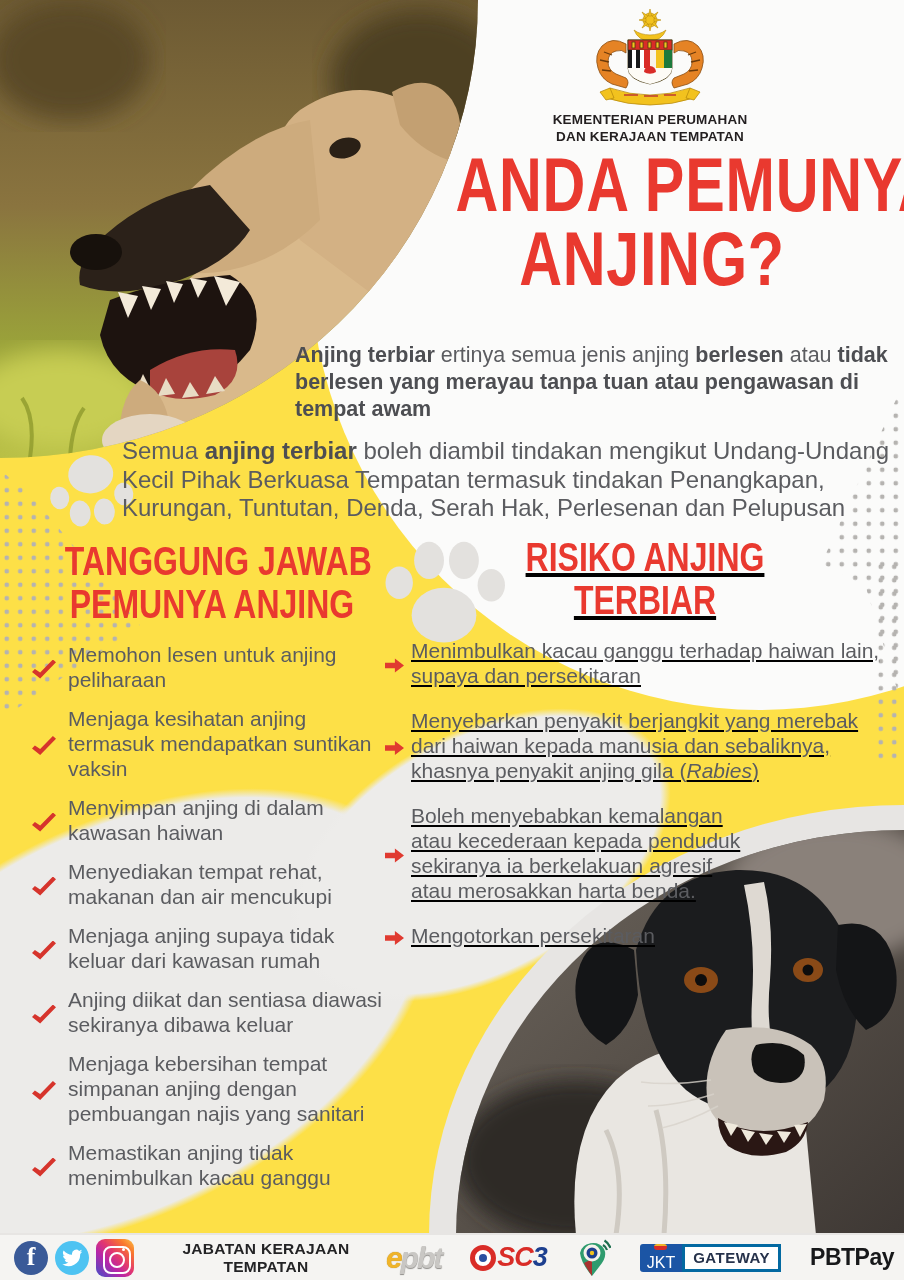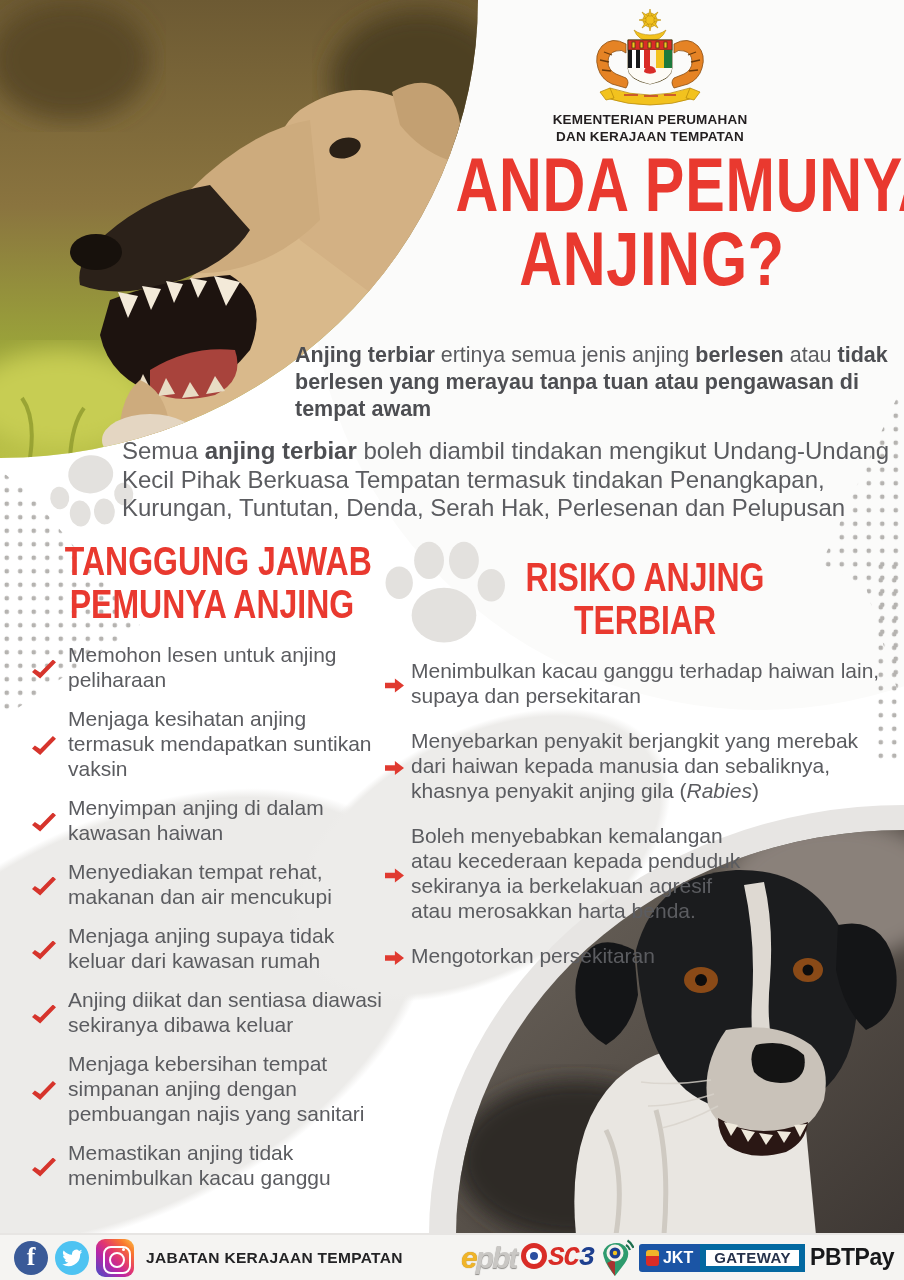--- a/index.html
+++ b/index.html
@@ -1,17 +1,17 @@
 <!DOCTYPE html>
 <html><head>
 <meta charset="utf-8">
 <style>
   html,body{margin:0;padding:0;}
   body{font-family:"Liberation Sans", sans-serif; background:#888;}
-  .poster{position:relative;width:904px;height:1280px;margin:0 auto;background:#ffffff;overflow:hidden;}
+  .poster{position:relative;width:904px;height:1280px;margin:0 auto;background:#fde047;overflow:hidden;}
 
   
   .white-circle{position:absolute;left:310px;top:-190px;width:900px;height:900px;border-radius:50%;
     background:#fbfbfa;z-index:1;}
   .swoosh{position:absolute;z-index:1;border-radius:50%;}
   .swoosh-a{left:-330px;top:760px;width:900px;height:520px;transform:rotate(-27deg);
     background:radial-gradient(closest-side,#ecebe9 72%,rgba(236,235,233,0) 75%);}
   .swoosh-b{left:200px;top:690px;width:560px;height:330px;transform:rotate(-29deg);
     background:radial-gradient(closest-side,#edecea 70%,rgba(237,236,234,0) 74%);}
 
@@ -52,21 +52,21 @@
   .law{left:122px;top:413px;width:776px;font-size:24px;line-height:28.5px;}
 
   
   .col-heading{color:#e9392f;font-weight:800;text-align:center;margin:0 0 16px 0;}
   .col-heading .line{display:block;font-size:40px;line-height:43px;transform:scaleX(.8);
     transform-origin:50% 50%;white-space:nowrap;}
 
   
   .col{position:absolute;z-index:5;}
   .col-left{left:28px;top:540px;width:368px;}
-  .col-right{left:385px;top:556px;width:520px;}
+  .col-right{left:385px;top:536px;width:520px;text-decoration:underline;}
   ul.plist{list-style:none;margin:0;padding:0;}
   ul.plist li{display:flex;align-items:center;color:#5b5c60;font-size:21px;line-height:25px;}
   .col-left li{margin-bottom:14px;}
   .col-right li{margin-bottom:20px;}
   .check{flex:0 0 24px;height:19px;margin:4px 12px 0 4px;background:#d6342c;
     clip-path:polygon(12% 50%,0 66%,34% 100%,100% 14%,87% 0,34% 68%);}
   .arrow{flex:0 0 19px;height:15px;margin:5px 7px 0 0;background:#e03a30;
     clip-path:polygon(0 32%,52% 32%,52% 4%,100% 50%,52% 96%,52% 68%,0 68%);}
   .w500{max-width:470px;} .w340{max-width:335px;} .w300{max-width:250px;}
 
@@ -77,35 +77,35 @@
   .icon-fb{width:34px;height:34px;border-radius:50%;background:#3a5a98;color:#fff;
     font-family:"Liberation Serif",serif;font-weight:bold;font-size:26px;text-align:center;line-height:32px;}
   .icon-tw{width:34px;height:34px;border-radius:50%;background:#4ec3f2;display:flex;align-items:center;justify-content:center;}
   .icon-ig{width:38px;height:38px;border-radius:9px;position:relative;
     background:linear-gradient(45deg,#4150c8 0%,#b726a8 35%,#e23670 55%,#f9772e 80%,#fcc344 100%);}
   .icon-ig .lens{position:absolute;left:7px;top:7px;width:24px;height:24px;border:2.5px solid #fff;border-radius:8px;}
   .icon-ig .ring{position:absolute;left:13px;top:13px;width:12px;height:12px;border:2.5px solid #fff;border-radius:50%;}
   .icon-ig .dot{position:absolute;right:9px;top:9px;width:3px;height:3px;border-radius:50%;background:#fff;}
   .agency{margin-left:12px;font-size:15.5px;font-weight:bold;color:#232325;letter-spacing:.3px;text-align:center;}
 
-  .logos{display:flex;align-items:center;gap:5px;margin-left:auto;margin-right:10px;}
+  .logos{display:flex;align-items:center;gap:29px;margin-left:auto;margin-right:10px;}
   .epbt{font-style:italic;font-weight:800;font-size:30px;letter-spacing:-2px;line-height:30px;}
   .epbt .e{color:#f0b429;text-shadow:0 0 1px #a77b10;}
   .epbt .rest{color:#c9c7c4;text-shadow:0 1px 1px #8f8d8a;}
-  .osc3{display:flex;font-style:italic;font-weight:800;font-size:27px;font-family:Liberation Mono, monospace;}
+  .osc3{display:flex;align-items:center;font-style:italic;font-weight:800;font-size:27px;}
   .osc3 .o{width:26px;height:26px;border-radius:50%;border:5px solid #d92c27;background:#fff;
     box-sizing:border-box;position:relative;margin-right:1px;}
   .osc3 .o::after{content:"";position:absolute;left:4px;top:4px;width:8px;height:8px;border-radius:50%;background:#2b4fa0;}
   .osc3 .sc{color:#d92c27;letter-spacing:-1px;}
   .osc3 .three{color:#1d3f8f;}
   .jkt-group{display:flex;align-items:stretch;height:28px;}
   .jkt-blue{display:flex;align-items:center;gap:4px;background:#1b55a5;color:#fff;
-    font-weight:bold;font-size:16px;padding:0 7px;border-radius:3px 0 0 3px;}
+    font-weight:normal;font-size:16px;padding:0 7px;border-radius:3px 0 0 3px;flex-direction:column;}
   .jkt-crest{width:13px;height:16px;border-radius:3px;background:linear-gradient(#f0b429 40%,#d92c27 40%);}
-  .jkt-white{display:flex;align-items:center;background:#fff;border:6px solid #0369a1;
+  .jkt-white{display:flex;align-items:center;background:#fff;border:3px solid #0369a1;
     color:#26324b;font-weight:bold;font-size:15px;padding:0 8px;letter-spacing:.5px;}
   .pbtpay{font-weight:800;font-size:23px;color:#17181a;letter-spacing:-.5px;}
 </style>
 </head>
 <body>
 
 <div class="poster">
 
   <div class="white-circle"></div>
   <div class="swoosh swoosh-a"></div>

